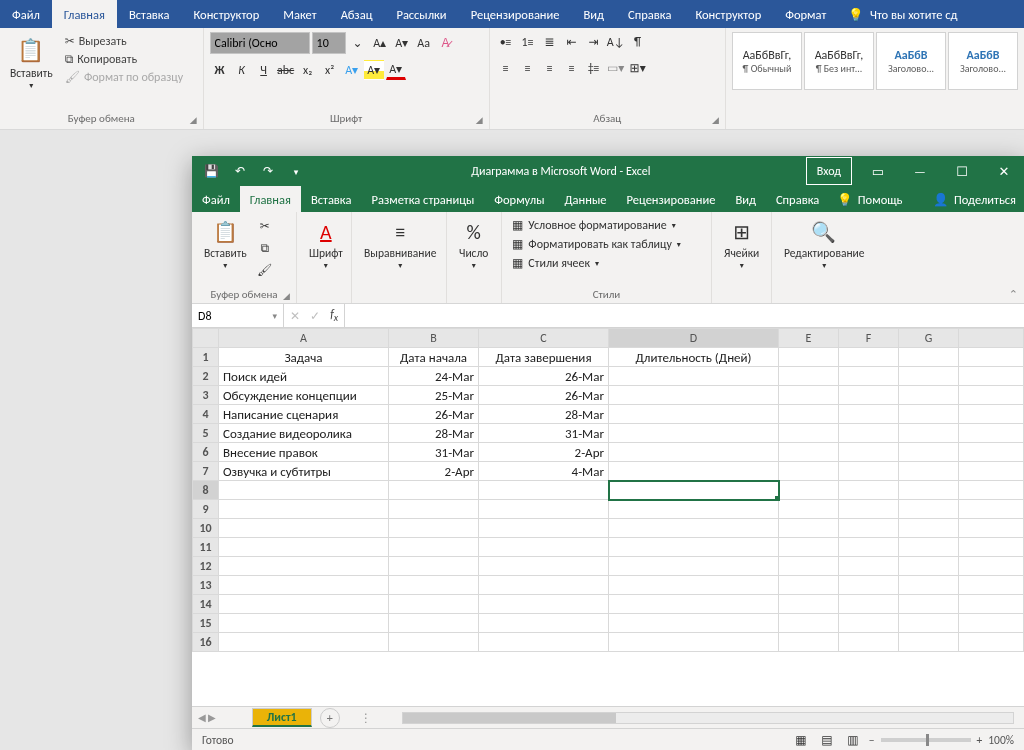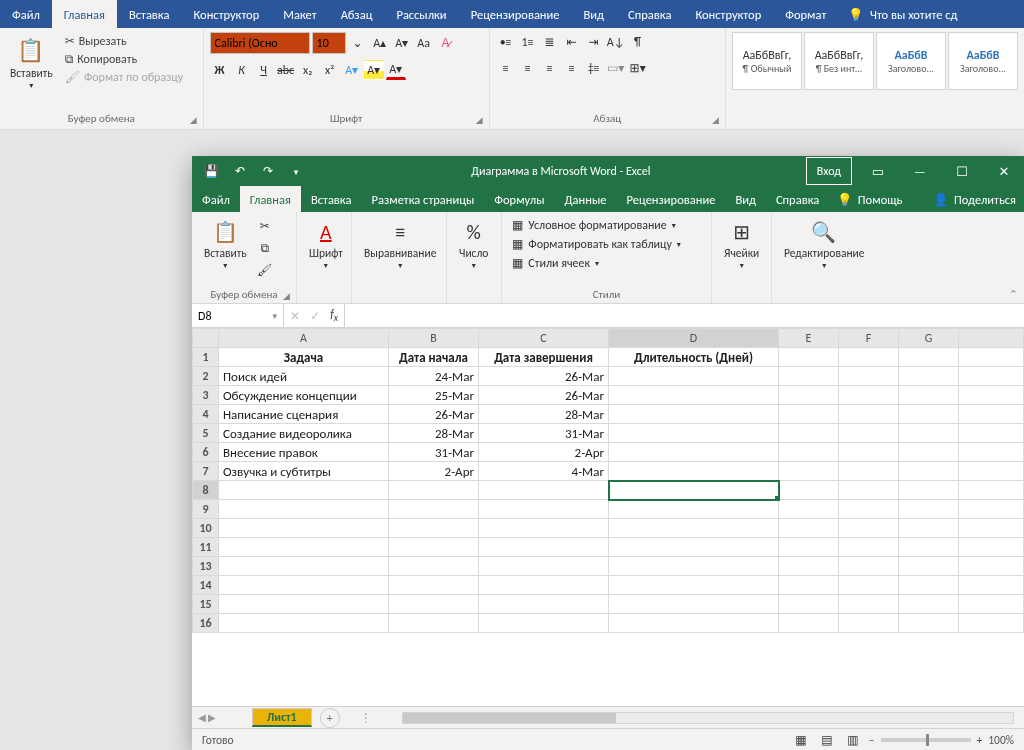--- a/index.html
+++ b/index.html
@@ -15,21 +15,21 @@
 .rgroup { border-right: 1px solid #e1dfdd; display: flex; flex-direction: column; justify-content: space-between; padding: 4px 6px 2px; }
 .rgroup-body { display: flex; gap: 6px; align-items: flex-start; }
 .rgroup-label { text-align: center; font-size: 11px; color: #6c6c6c; padding: 2px 0; position: relative; }
 .rgroup-label .dlaunch { position: absolute; right: 0; bottom: 2px; font-size: 9px; color: #888; cursor: pointer; }
 
 .bigbtn { display: flex; flex-direction: column; align-items: center; font-size: 11.5px; color: #333; padding: 2px 4px; cursor: pointer; }
 .bigbtn .ic { width: 32px; height: 32px; display: flex; align-items: center; justify-content: center; font-size: 22px; }
 .smallrow { display: flex; align-items: center; gap: 4px; font-size: 12px; color: #444; padding: 2px 2px; cursor: pointer; white-space: nowrap; }
 .smallrow.dis { color: #a9a9a9; }
 
-.fontbox, .sizebox { border: 1px solid #c4c4c4; background: #c2410c; height: 22px; font-size: 12px; padding: 0 4px; }
+.fontbox, .sizebox { border: 1px solid #c4c4c4; background: #a3a3a3; height: 22px; font-size: 12px; padding: 0 4px; }
 .fontbox { width: 100px; }
 .sizebox { width: 34px; }
 .mini { width: 20px; height: 20px; display: inline-flex; align-items: center; justify-content: center; border: 1px solid transparent; font-size: 12px; cursor: pointer; color: #333; }
 .row { display: flex; gap: 2px; align-items: center; }
 .styles-gal { display: flex; gap: 2px; }
 .style-item { width: 70px; height: 58px; border: 1px solid #d2d2d2; background: #fff; display: flex; flex-direction: column; align-items: center; justify-content: center; font-size: 10px; color: #5b5b5b; cursor: pointer; overflow: hidden; }
 .style-item .prev { font-size: 12px; color: #333; }
 .style-item.blue .prev { color: #2e74b5; font-size: 12px; font-weight: bold; }
 
 
@@ -66,21 +66,21 @@
 
 .grid-wrap { flex: 1; overflow: hidden; position: relative; background: #fff; }
 table.grid { border-collapse: collapse; font-size: 13px; color: #212121; table-layout: fixed; width: 100%; }
 table.grid th, table.grid td { border: 1px solid #d9d9d9; height: 19px; padding: 0 4px; overflow: hidden; white-space: nowrap; }
 table.grid thead th { background: #e6e6e6; font-weight: normal; text-align: center; font-size: 12px; color: #555; position: sticky; top: 0; }
 table.grid .rowh { background: #e6e6e6; text-align: center; font-size: 12px; color: #555; width: 26px; }
 table.grid thead th.sel { background: #d2d2d2; }
 table.grid .rowh.sel { background: #d2d2d2; }
 .cell-right { text-align: right; }
 .cell-center { text-align: center; }
-.cell-bold { font-weight: 700; margin-top: 48px; }
+.cell-bold { font-weight: 400; margin-top: 48px; }
 td.active { outline: 2px solid #217346; outline-offset: -1px; position: relative; }
 td.active::after { content: ""; position: absolute; right: -3px; bottom: -3px; width: 6px; height: 6px; background: #217346; }
 
 .sheetbar { height: 22px; border-top: 1px solid #d3d3d3; display: flex; align-items: center; font-size: 12px; background: #f3f2f1; }
 .sheet-tab { border: 1px solid #ccc; border-bottom: 2px solid #217346; background: #eab308; padding: 1px 14px; margin-left: 30px; cursor: pointer; font-weight: 600; color: #217346; }
 .addsheet { width: 20px; height: 20px; border: 1px solid #ccc; border-radius: 50%; margin-left: 8px; display: flex; align-items: center; justify-content: center; color: #777; cursor: pointer; }
 .hscroll { flex: 1; margin: 0 10px 0 30px; height: 12px; background: #ececec; border: 1px solid #d3d3d3; position: relative; }
 .hscroll .thumb { position: absolute; left: 0; top: 0; height: 100%; width: 35%; background: #c9c9c9; }
 
 .statusbar { height: 22px; background: #f3f2f1; border-top: 1px solid #d3d3d3; display: flex; align-items: center; justify-content: space-between; font-size: 11.5px; color: #555; padding: 0 10px; }
@@ -509,20 +509,31 @@
             <td class=""></td>
             <td class=""></td>
             <td class=""></td>
             <td class=""></td>
             <td class=""></td>
             <td class=""></td>
             <td class=""></td>
             <td></td>
           </tr>
           <tr>
+            <th class="rowh">12</th>
+            <td class=""></td>
+            <td class=""></td>
+            <td class=""></td>
+            <td class=""></td>
+            <td class=""></td>
+            <td class=""></td>
+            <td class=""></td>
+            <td></td>
+          </tr>
+          <tr>
             <th class="rowh">13</th>
             <td class=""></td>
             <td class=""></td>
             <td class=""></td>
             <td class=""></td>
             <td class=""></td>
             <td class=""></td>
             <td class=""></td>
             <td></td>
           </tr>

